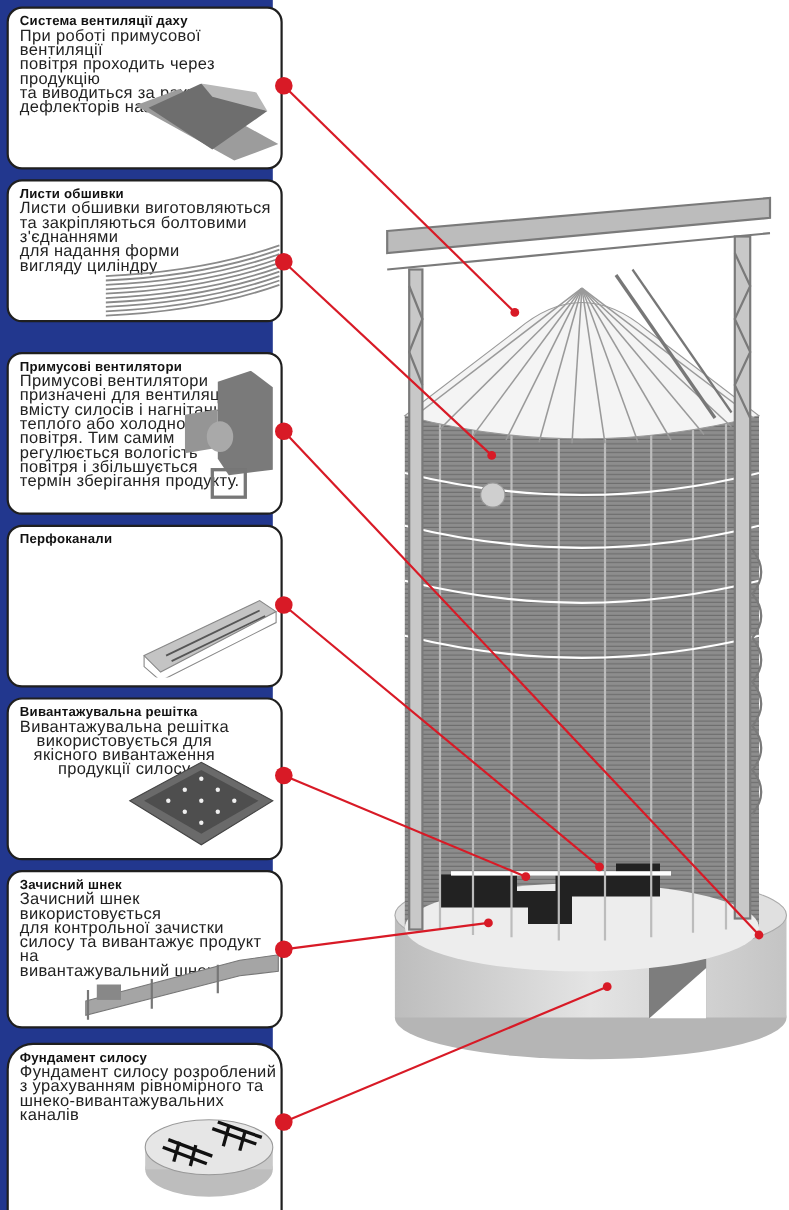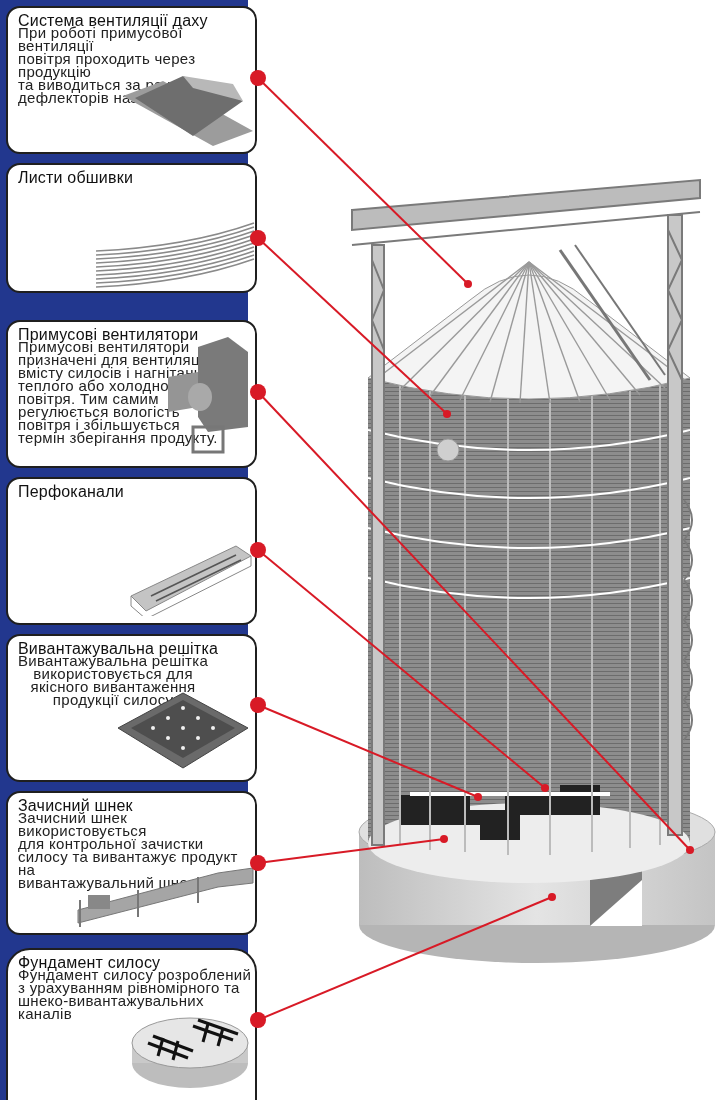--- a/index.html
+++ b/index.html
@@ -1,19 +1,19 @@
 <!DOCTYPE html>
 <html><head>
 <meta charset="utf-8">
 <style>
   html, body { margin:0; padding:0; background:#ffffff; }
   body { width:717px; height:1100px; position:relative; overflow:hidden; font-family:"Liberation Sans", sans-serif; }
   .blue-strip { position:absolute; left:0; top:0; width:248px; height:1100px; background:#22378e; }
   .card { position:absolute; left:6px; width:251px; background:#ffffff; border:2px solid #1f1f1f; border-radius:14px; box-sizing:border-box; overflow:hidden; }
-  .card .title { position:absolute; left:10px; top:4px; font-weight:normal; font-size:16px; color:#111; letter-spacing:0.2px; }
+  .card .title { position:absolute; left:10px; top:4px; font-weight:bold; font-size:12px; color:#111; letter-spacing:0.2px; }
   .card .desc { position:absolute; left:10px; top:18px; font-size:15px; line-height:13px; color:#222; letter-spacing:0.3px; white-space:pre-line; }
   .card svg.illus { position:absolute; }
   .dot { position:absolute; width:16px; height:16px; margin-left:-8px; margin-top:-8px; border-radius:50%; background:#d81a26; }
   .silo-svg { position:absolute; left:0; top:0; }
 </style>
 </head>
 <body>
 
 <div class="blue-strip"></div>
 
@@ -120,20 +120,24 @@
 дефлекторів назовні</div>
   <svg class="illus" style="left:115px;top:68px" width="130" height="75">
     <polygon points="0,20 90,70 130,55 40,5" fill="#9c9c9c"></polygon>
     <polygon points="12,22 60,0 120,25 70,60" fill="#6e6e6e"></polygon>
     <polygon points="60,0 110,8 120,25 70,12" fill="#b8b8b8"></polygon>
   </svg>
 </div>
 
 <div class="card" style="top:163px;height:130px;">
   <div class="title">Листи обшивки</div>
+  <div class="desc">Листи обшивки виготовляються
+та закріпляються болтовими з'єднаннями
+для надання форми
+вигляду циліндру</div>
   <svg class="illus" style="left:88px;top:52px" width="160" height="80">
     <g fill="none" stroke="#8a8a8a" stroke-width="1.6">
       <path d="M0,34 Q90,30 158,6"></path>
         <path d="M0,38 Q90,34 158,10"></path>
         <path d="M0,42 Q90,38 158,14"></path>
       <path d="M0,46 Q90,42 158,18"></path>
         <path d="M0,50 Q90,46 158,22"></path>
         <path d="M0,54 Q90,50 158,26"></path>
       <path d="M0,58 Q90,54 158,30"></path>
         <path d="M0,62 Q90,58 158,34"></path>

